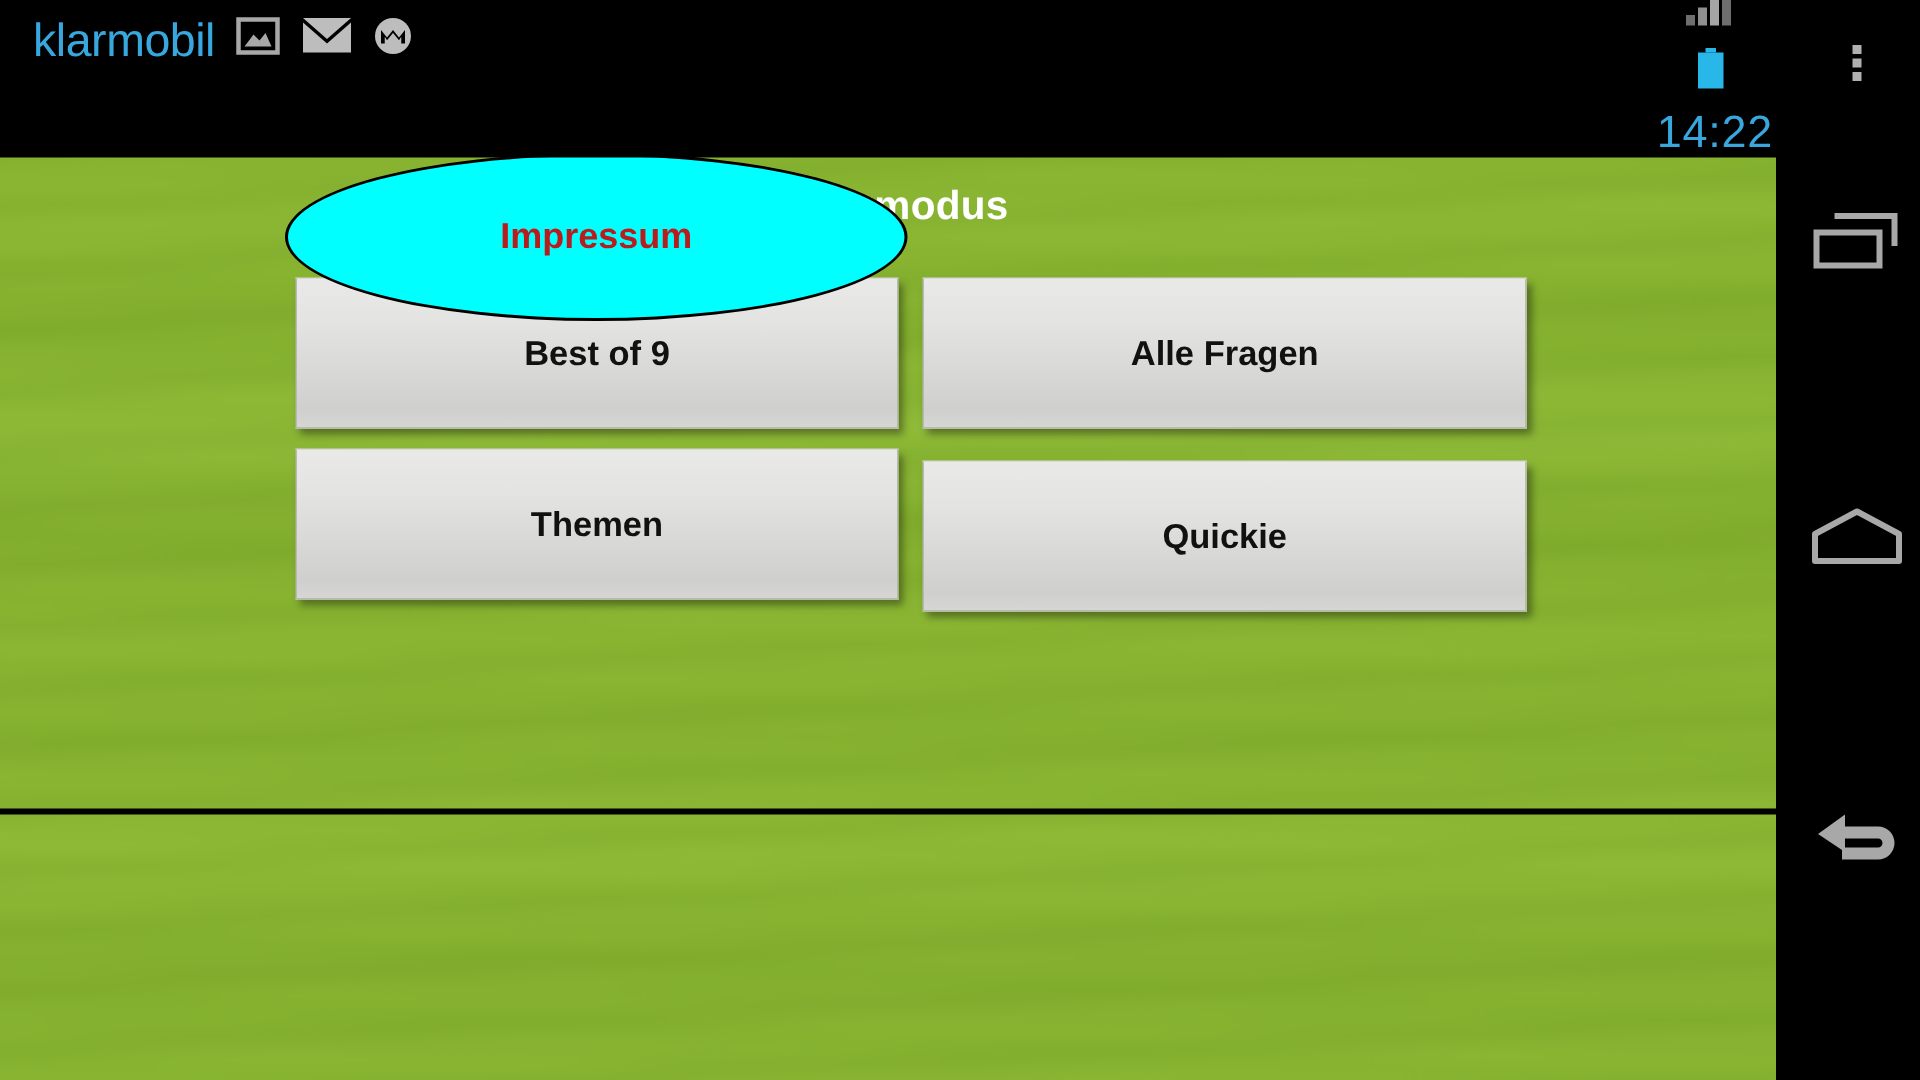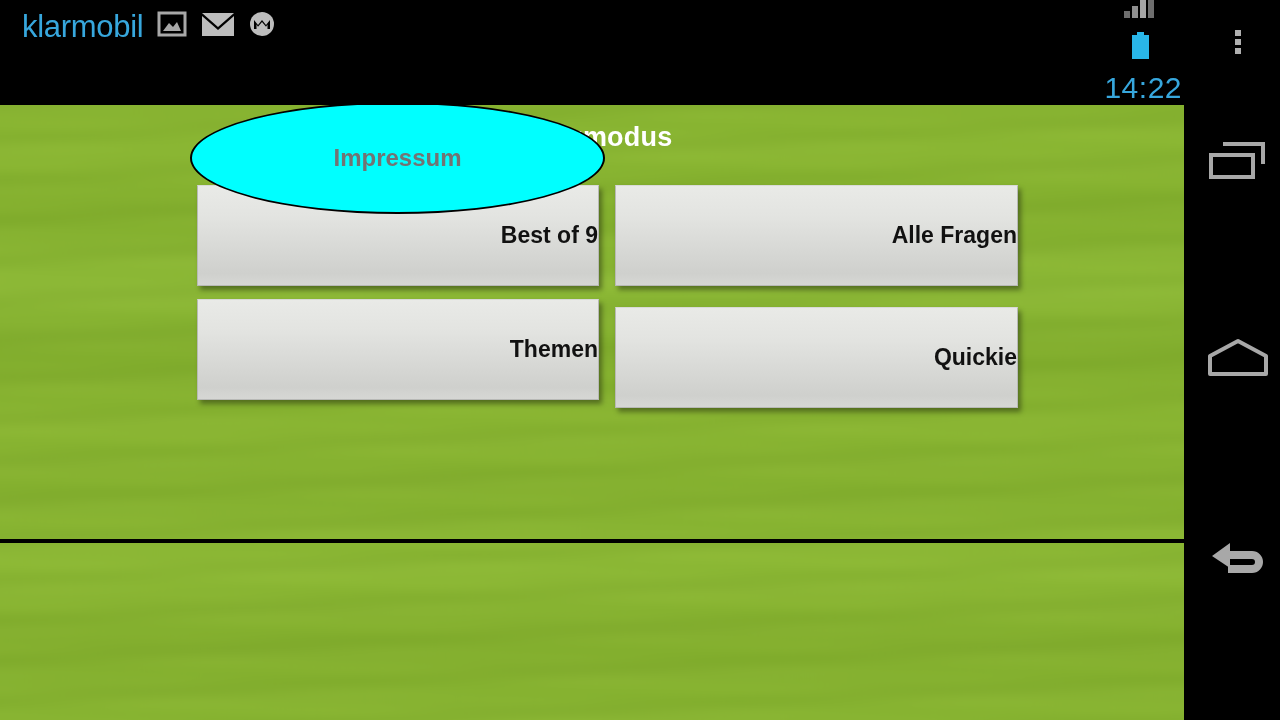--- a/index.html
+++ b/index.html
@@ -159,21 +159,21 @@
   
   .rect-btn {
     position: absolute;
     box-sizing: border-box;
     background: linear-gradient(to bottom, #e9eae7 0%, #e3e4e1 30%, #d8d9d6 62%, #cfd0cd 88%, #d6d7d4 100%);
     border: 1px solid #b8b9b6;
     border-top-color: #d9dad7;
     box-shadow: 3px 4px 5px rgba(0,0,0,0.38);
     display: flex;
     align-items: center;
-    justify-content: flex-end;
+    justify-content: center;
     color: #111111;
     font-size: 23px;
     font-weight: bold;
     cursor: pointer;
     user-select: none;
   }
   #btn-best-of-9   { left: 197px; top: 83px;  width: 402px; height: 101px; }
   #btn-alle-fragen { left: 615px; top: 83px;  width: 403px; height: 101px; }
   #btn-themen      { left: 197px; top: 197px; width: 402px; height: 101px; }
   #btn-quickie     { left: 615px; top: 205px; width: 403px; height: 101px; }
@@ -202,21 +202,21 @@
     font-size: 24px;
     font-weight: bold;
     cursor: pointer;
     user-select: none;
     z-index: 3;
   }
   #btn-impressum {
     left: 190px; top: 550px;
     width: 415px; height: 112px;
     background: #00ffff;
-    color: #737373;
+    color: #b91c1c;
   }
   #btn-exit {
     left: 608px; top: 550px;
     width: 419px; height: 112px;
     background: #f50000;
     color: #ffffff;
   }
   
   #content-inner .ellipse-btn { top: auto; }
   #btn-impressum { top: 448px; }

